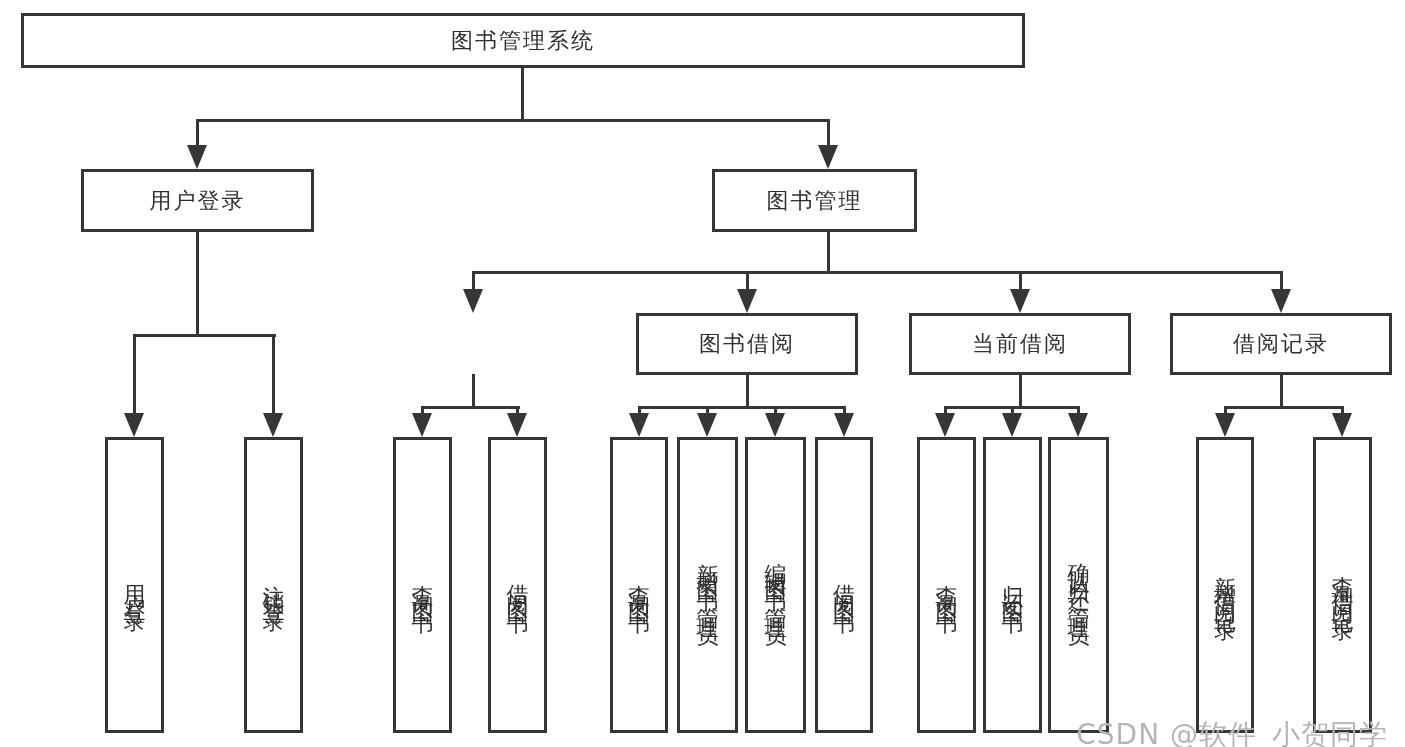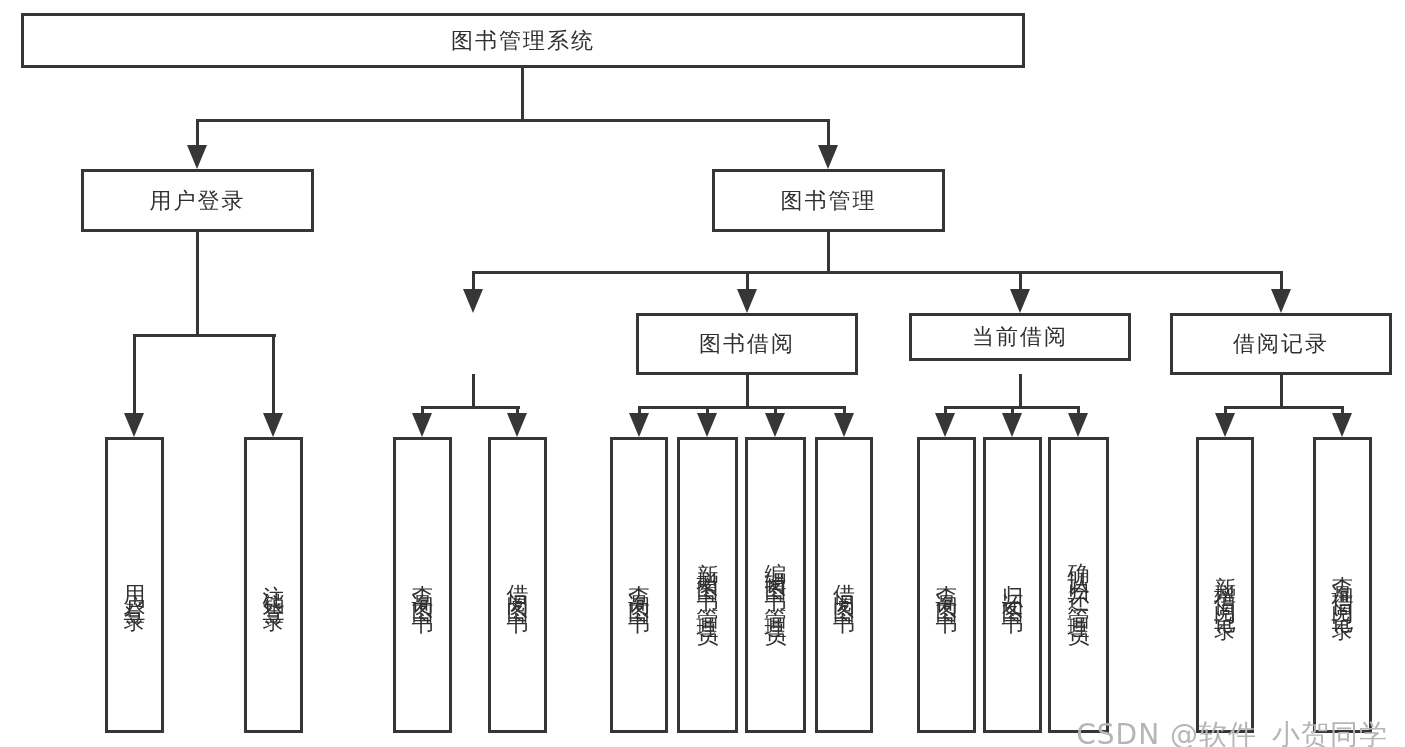--- a/index.html
+++ b/index.html
@@ -66,21 +66,21 @@
   <div class="vline" style="left:521px; top:68px; height:53px;"></div>
   <div class="hline" style="left:196px; top:119px; width:634px;"></div>
   <div class="vline" style="left:196px; top:119px; height:28px;"></div>
   <div class="arrow" style="left:187px; top:145px;"></div>
   <div class="vline" style="left:827px; top:119px; height:28px;"></div>
   <div class="arrow" style="left:818px; top:145px;"></div>
 
   <div class="box" style="left:81px; top:169px; width:233px; height:63px;">
     <span class="hlabel">用户登录</span>
   </div>
-  <div class="box" style="left:712px; top:169px; width:233px; height:63px;">
+  <div class="box" style="left:712px; top:169px; width:205px; height:63px;">
     <span class="hlabel">图书管理</span>
   </div>
 
   <div class="vline" style="left:196px; top:231px; height:105px;"></div>
   <div class="hline" style="left:133px; top:334px; width:143px;"></div>
   <div class="vline" style="left:133px; top:334px; height:80px;"></div>
   <div class="arrow" style="left:124px; top:413px;"></div>
   <div class="vline" style="left:272px; top:334px; height:80px;"></div>
   <div class="arrow" style="left:263px; top:413px;"></div>
 
@@ -91,21 +91,21 @@
   <div class="vline" style="left:746px; top:271px; height:20px;"></div>
   <div class="arrow" style="left:737px; top:289px;"></div>
   <div class="vline" style="left:1019px; top:271px; height:20px;"></div>
   <div class="arrow" style="left:1010px; top:289px;"></div>
   <div class="vline" style="left:1280px; top:271px; height:20px;"></div>
   <div class="arrow" style="left:1271px; top:289px;"></div>
 
   <div class="box" style="left:636px; top:313px; width:222px; height:62px;justify-content:center;">
     <span class="hlabel">图书借阅</span>
   </div>
-  <div class="box" style="left:909px; top:313px; width:222px; height:48px;">
+  <div class="box" style="left:909px; top:313px; width:222px; height:62px;">
     <span class="hlabel">当前借阅</span>
   </div>
   <div class="box" style="left:1170px; top:313px; width:222px; height:62px;">
     <span class="hlabel">借阅记录</span>
   </div>
 
   <div class="vline" style="left:472px; top:374px; height:34px;"></div>
   <div class="hline" style="left:421px; top:406px; width:99px;"></div>
   <div class="vline" style="left:421px; top:406px; height:10px;"></div>
   <div class="arrow" style="left:412px; top:413px;"></div>

